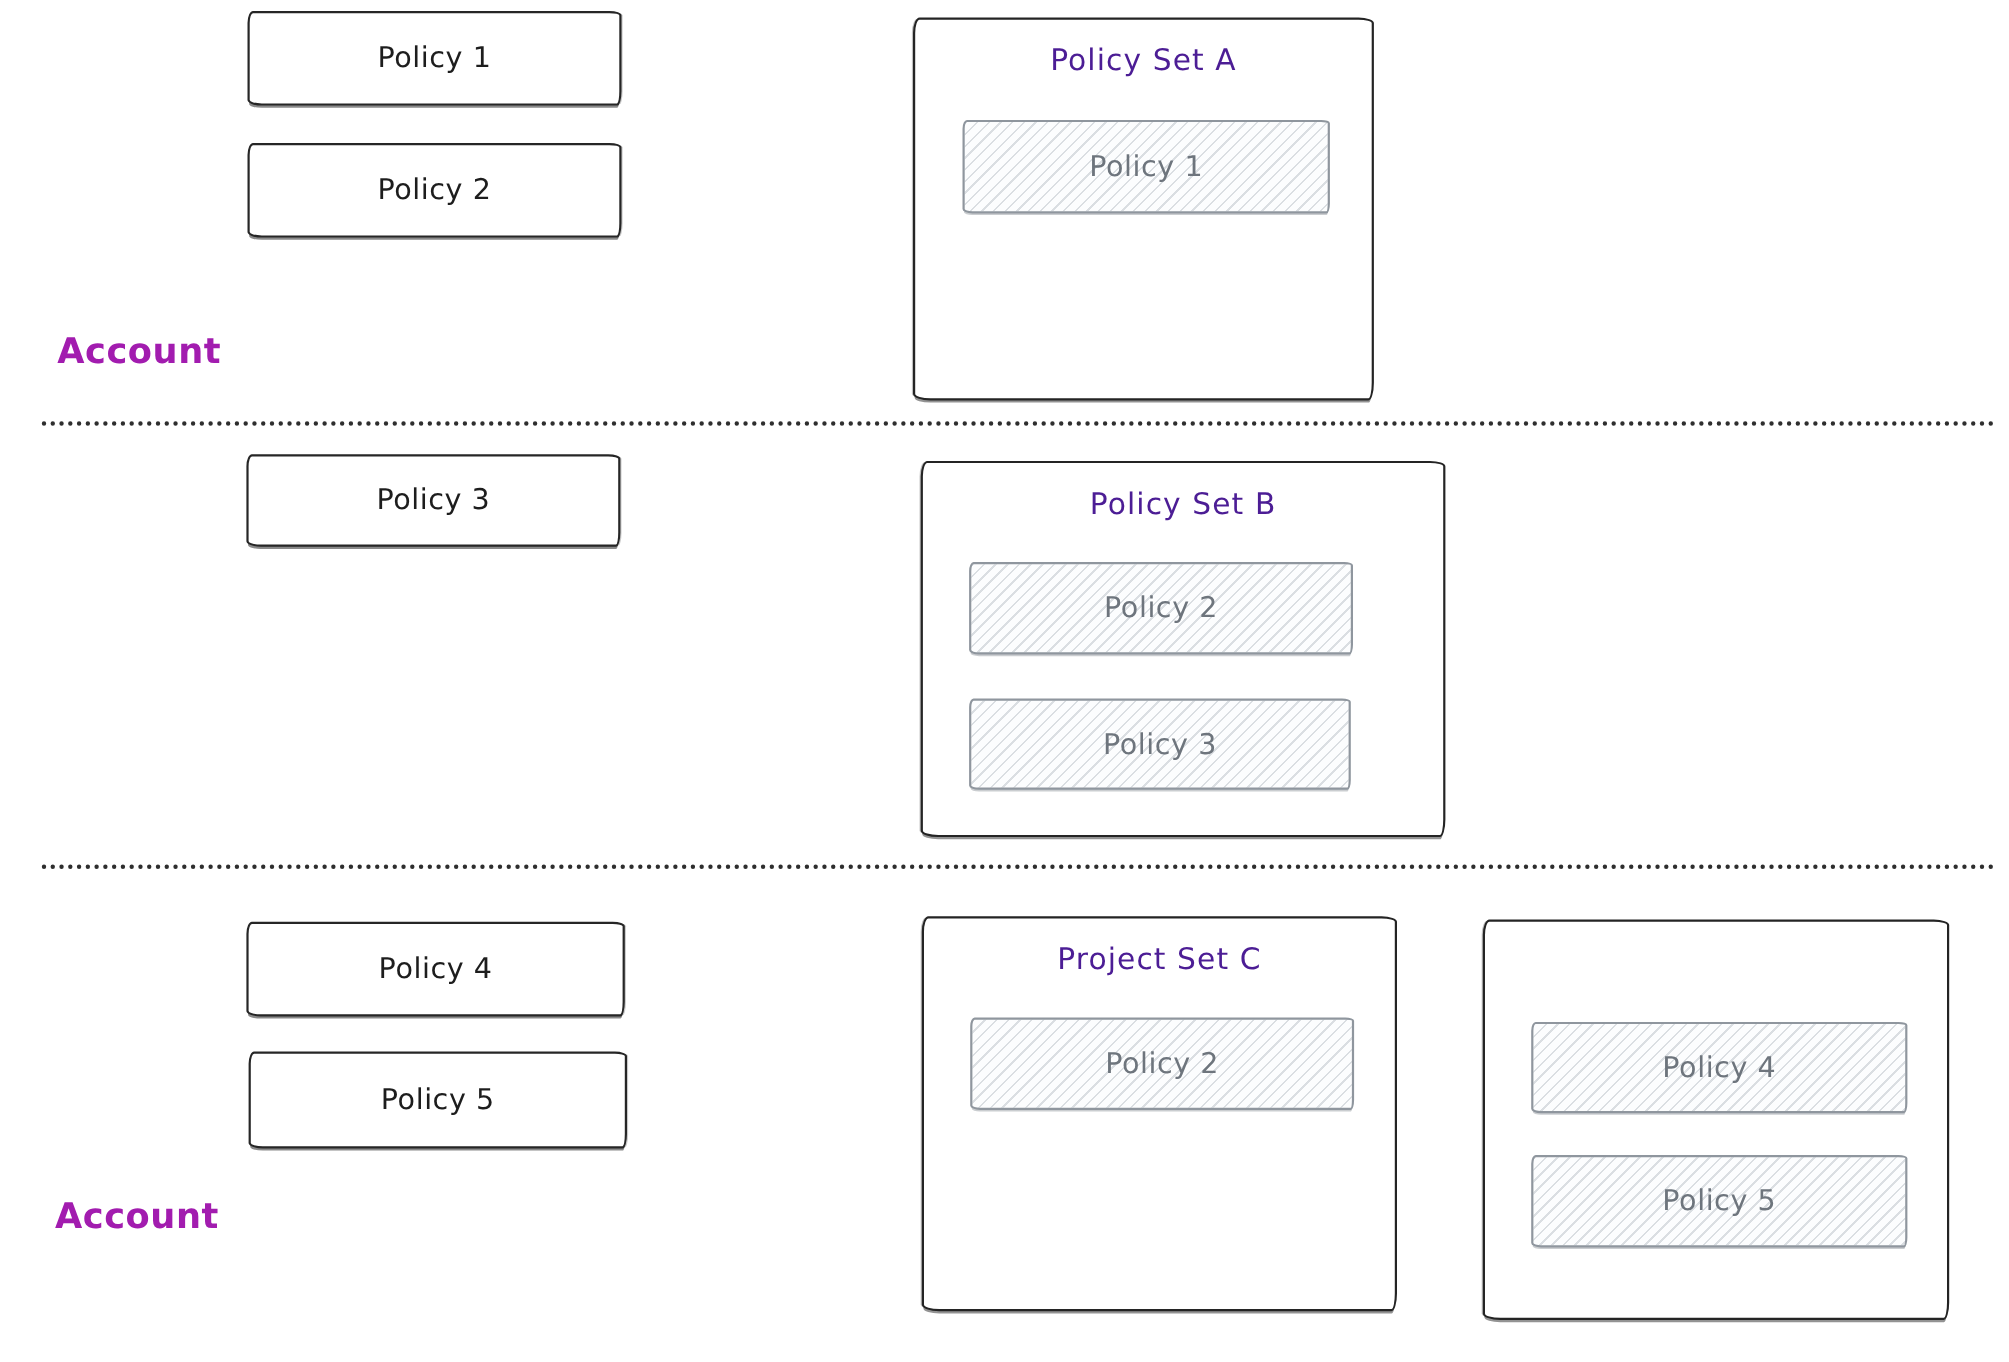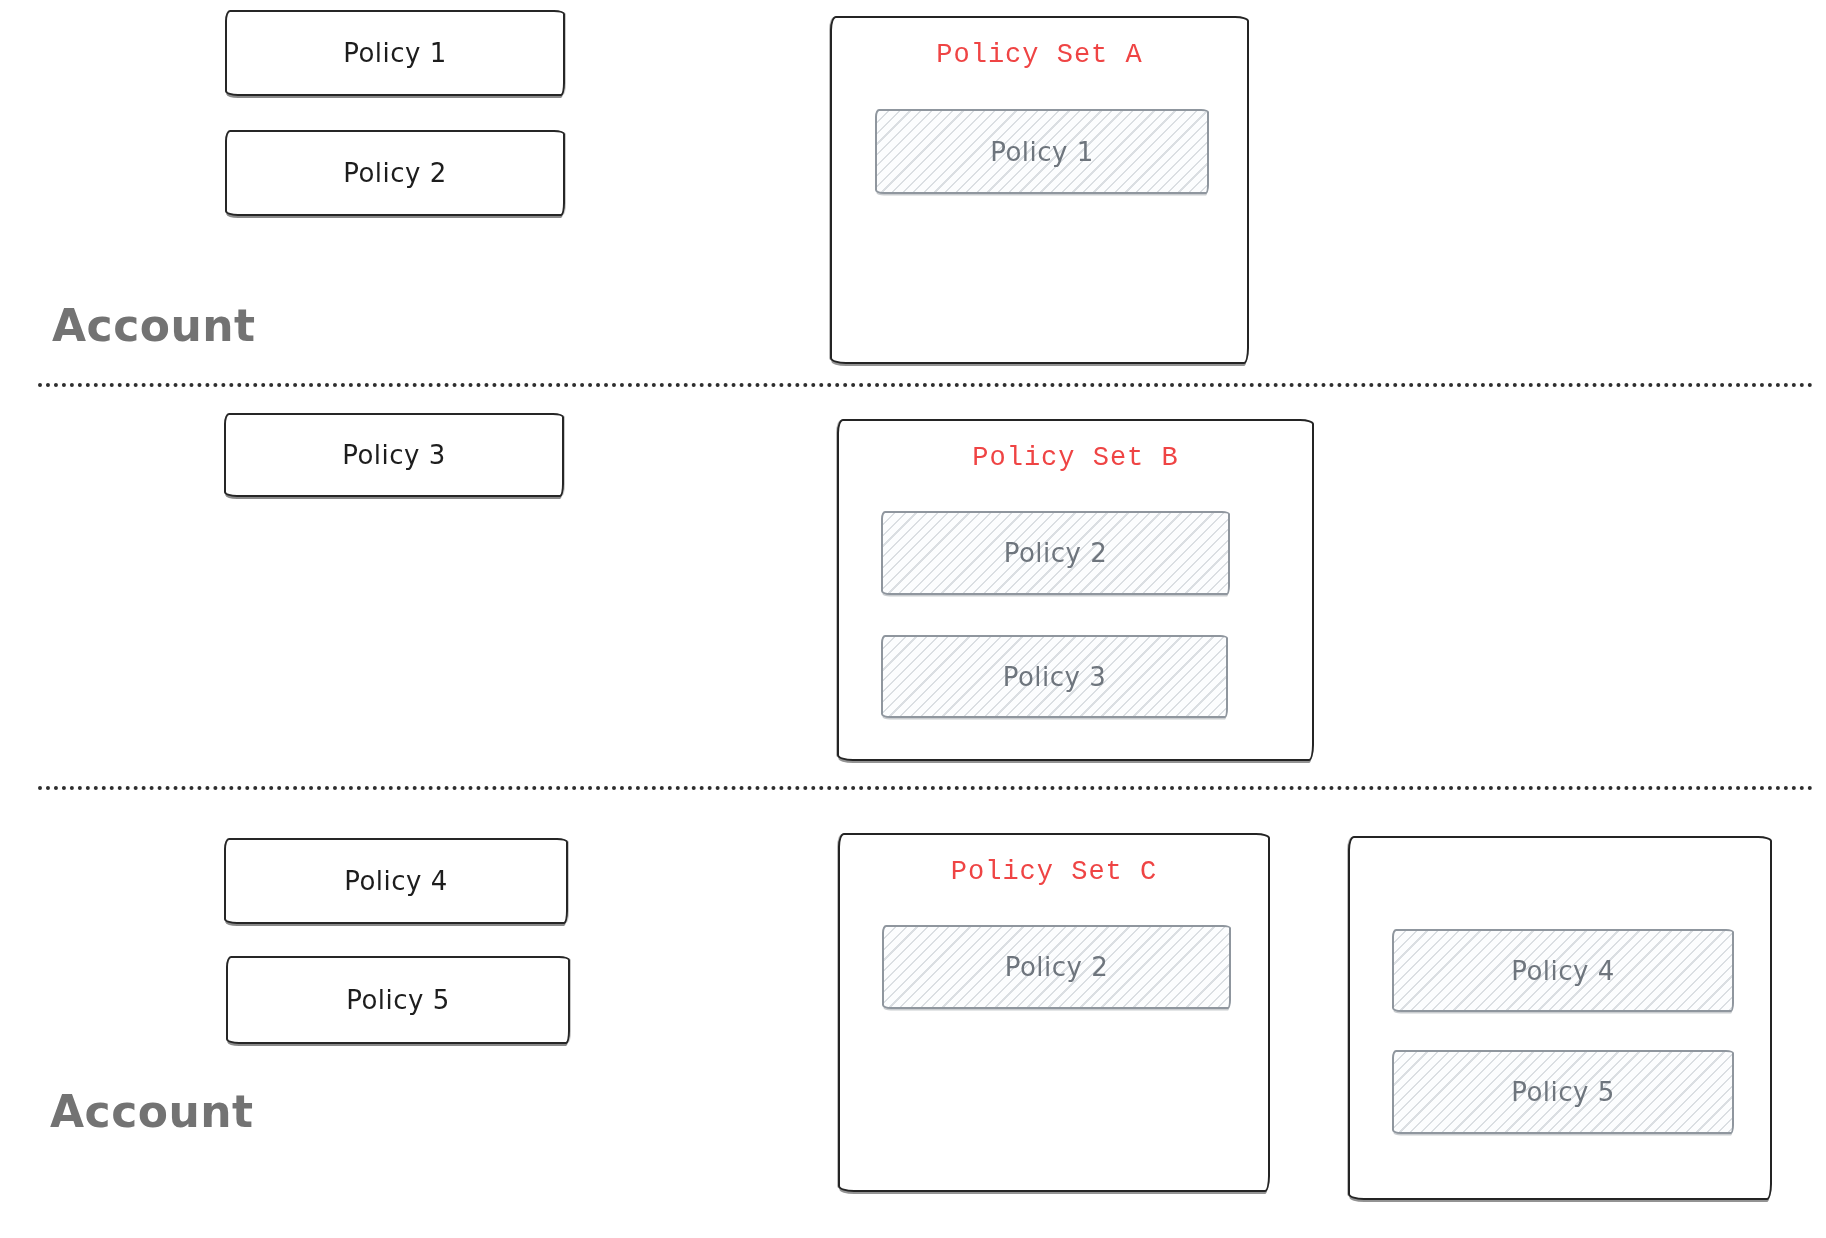--- a/index.html
+++ b/index.html
@@ -39,22 +39,21 @@
     box-shadow: 0 3.5px 0 -1.5px rgba(40,40,40,0.5), -2px 0 0 -1px rgba(40,40,40,0.3);
   }
   .set-title {
     position: absolute;
     top: 22px;
     left: 0;
     right: 0;
     text-align: center;
     font-size: 27px;
     letter-spacing: 1px;
-    color: #ef4444;
-    font-family: Liberation Mono, monospace;
+    color: #4c1d95;
   }
   
   .member {
     position: absolute;
     display: flex;
     align-items: center;
     justify-content: center;
     background-color: #fcfdfe;
     background-image: repeating-linear-gradient(
       135deg,
@@ -65,24 +64,24 @@
     );
     border: 2px solid #8f969e;
     border-radius: 4px 8px 3px 9px / 8px 3px 9px 4px;
     box-shadow: 0 3px 0 -1.5px rgba(150,156,162,0.5);
     font-size: 26px;
     letter-spacing: 0.5px;
     color: #6e757d;
   }
   .section-label {
     position: absolute;
-    font-size: 44px;
+    font-size: 32px;
     font-weight: 600;
     letter-spacing: 0.5px;
-    color: #737373;
+    color: #a21caf;
   }
   .divider {
     position: absolute;
     left: 38px;
     right: 0;
     height: 0;
     border-top: 4px dotted #2e2e2e;
   }
 </style>
 </head>
@@ -128,21 +127,21 @@
 
   <div class="policy-box" style="left:224px; top:838px; width:340px; height:82px;">
     <span>Policy 4</span>
   </div>
 
   <div class="policy-box" style="left:226px; top:956px; width:340px; height:84px;">
     <span>Policy 5</span>
   </div>
 
   <div class="policy-set" style="left:838px; top:833px; width:428px; height:355px;">
-    <div class="set-title">Policy Set C</div>
+    <div class="set-title">Project Set C</div>
     <div class="member" style="left:42px; top:90px; width:345px; height:80px;">
       <span>Policy 2</span>
     </div>
   </div>
 
   <div class="policy-set" style="left:1348px; top:836px; width:420px; height:360px;">
     <div class="member" style="left:42px; top:91px; width:338px; height:79px;">
       <span>Policy 4</span>
     </div>
     <div class="member" style="left:42px; top:212px; width:338px; height:80px;">

